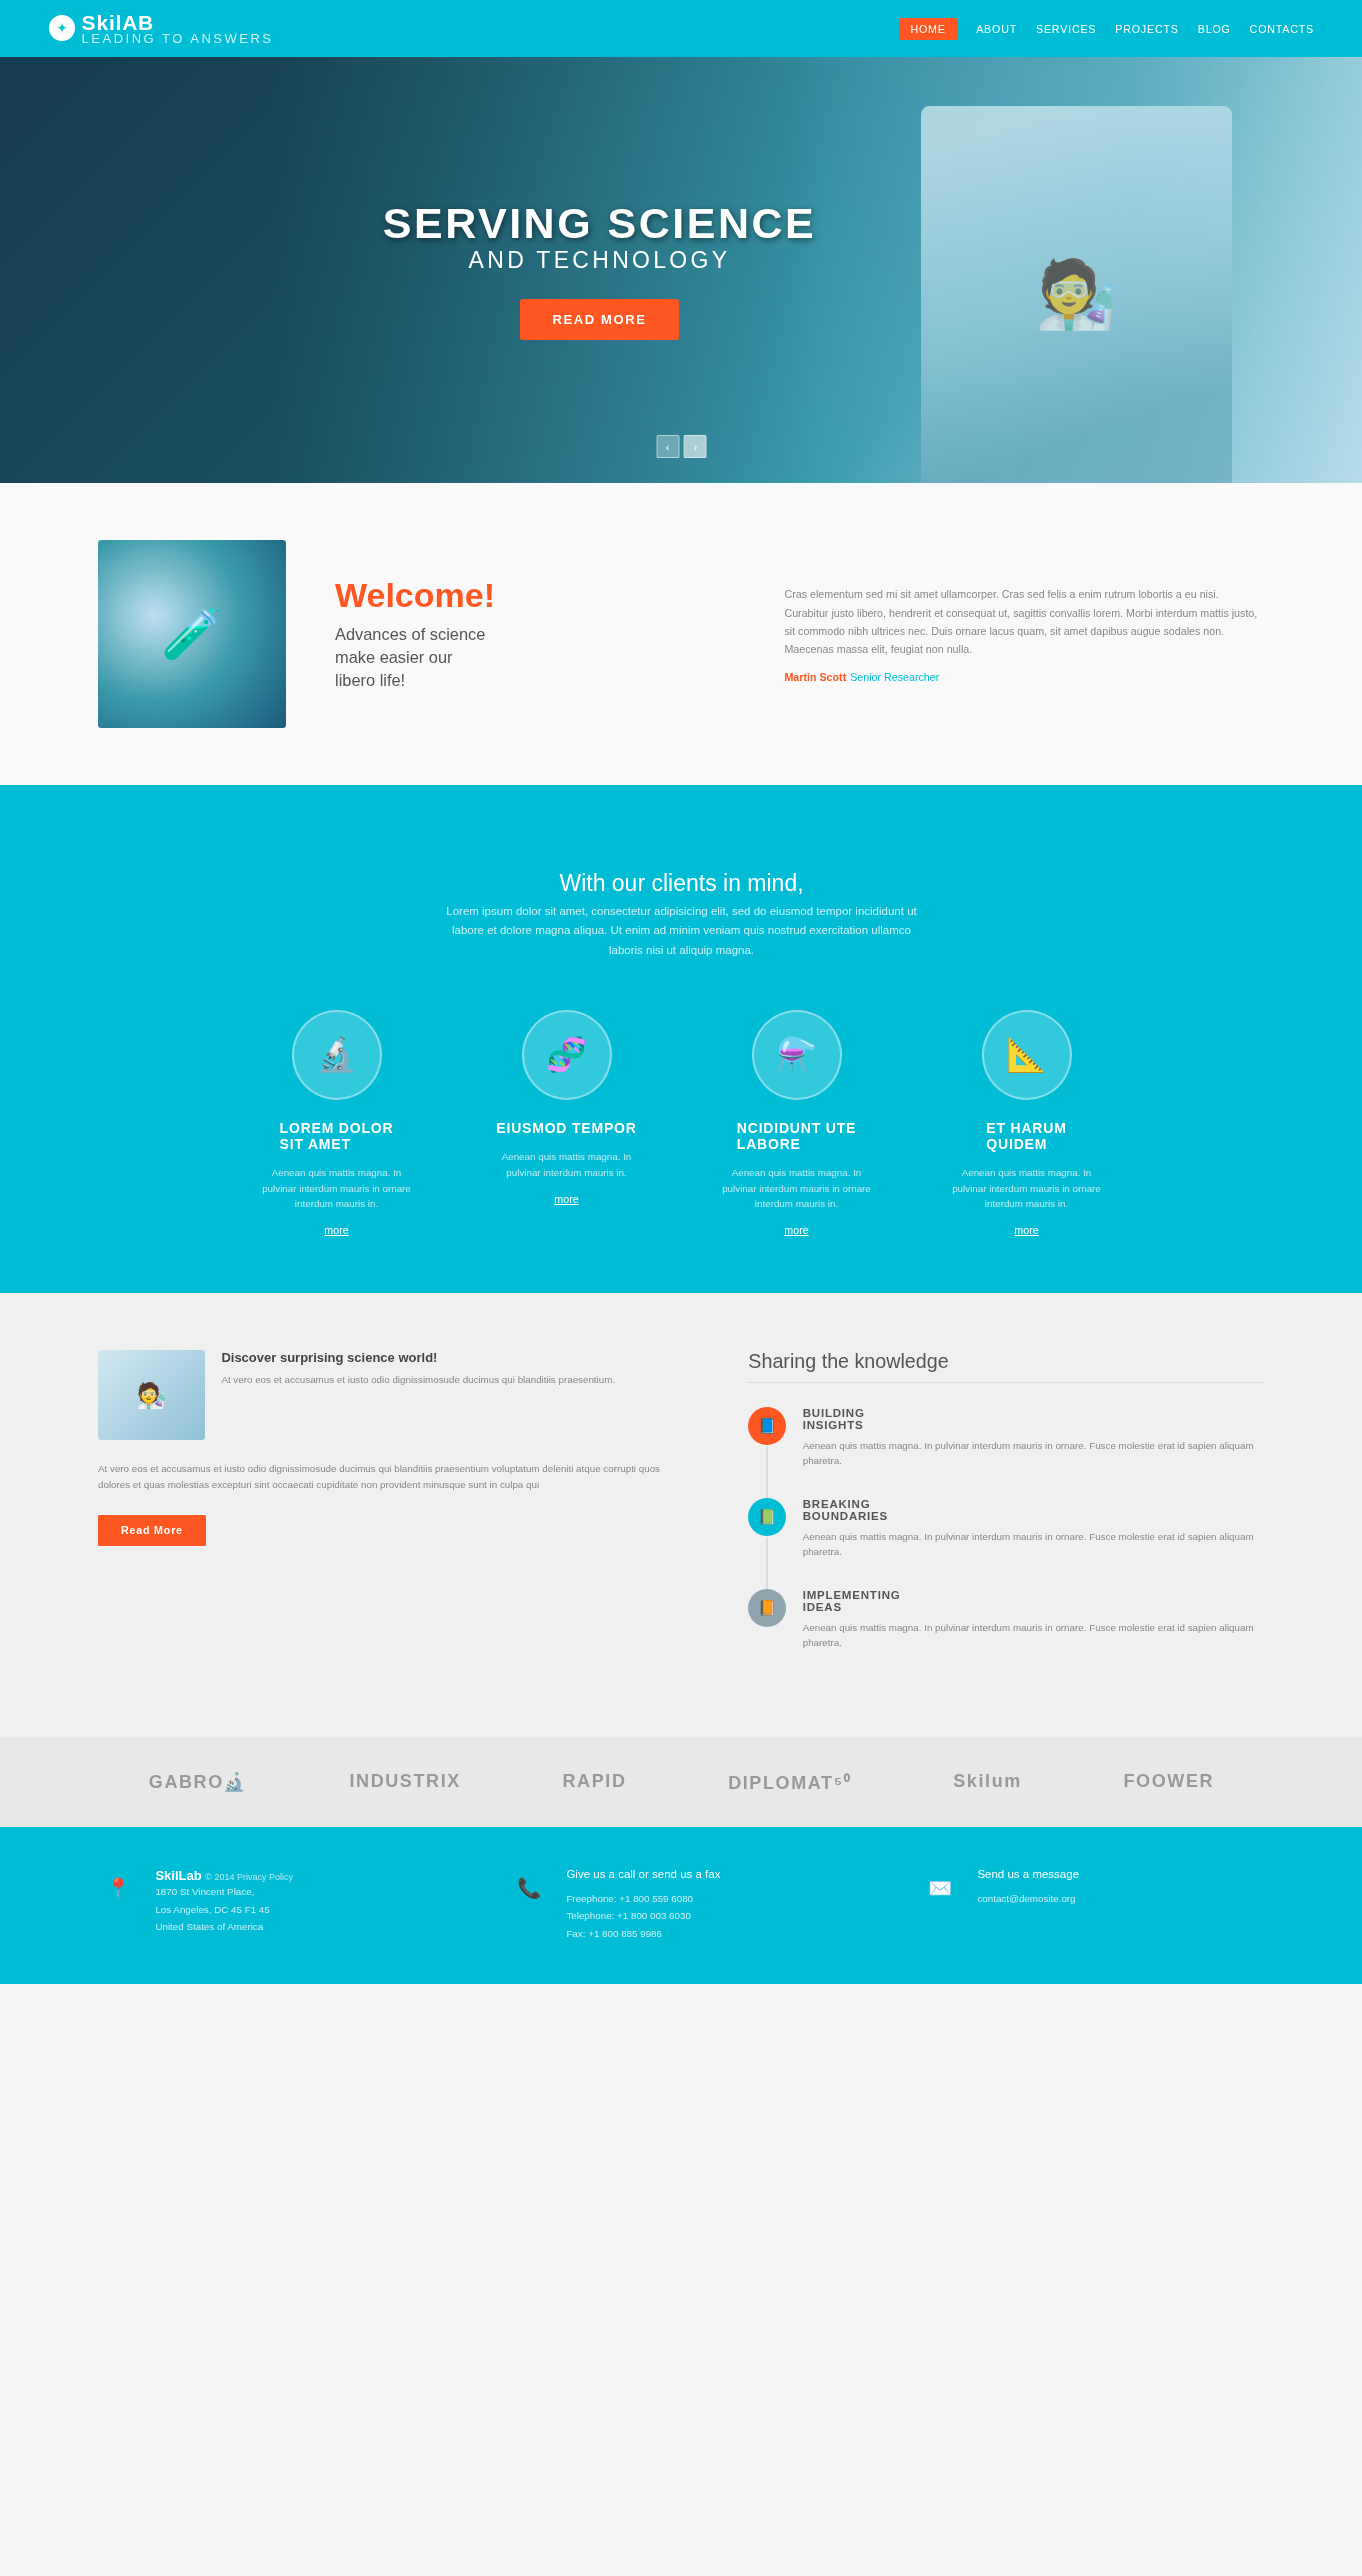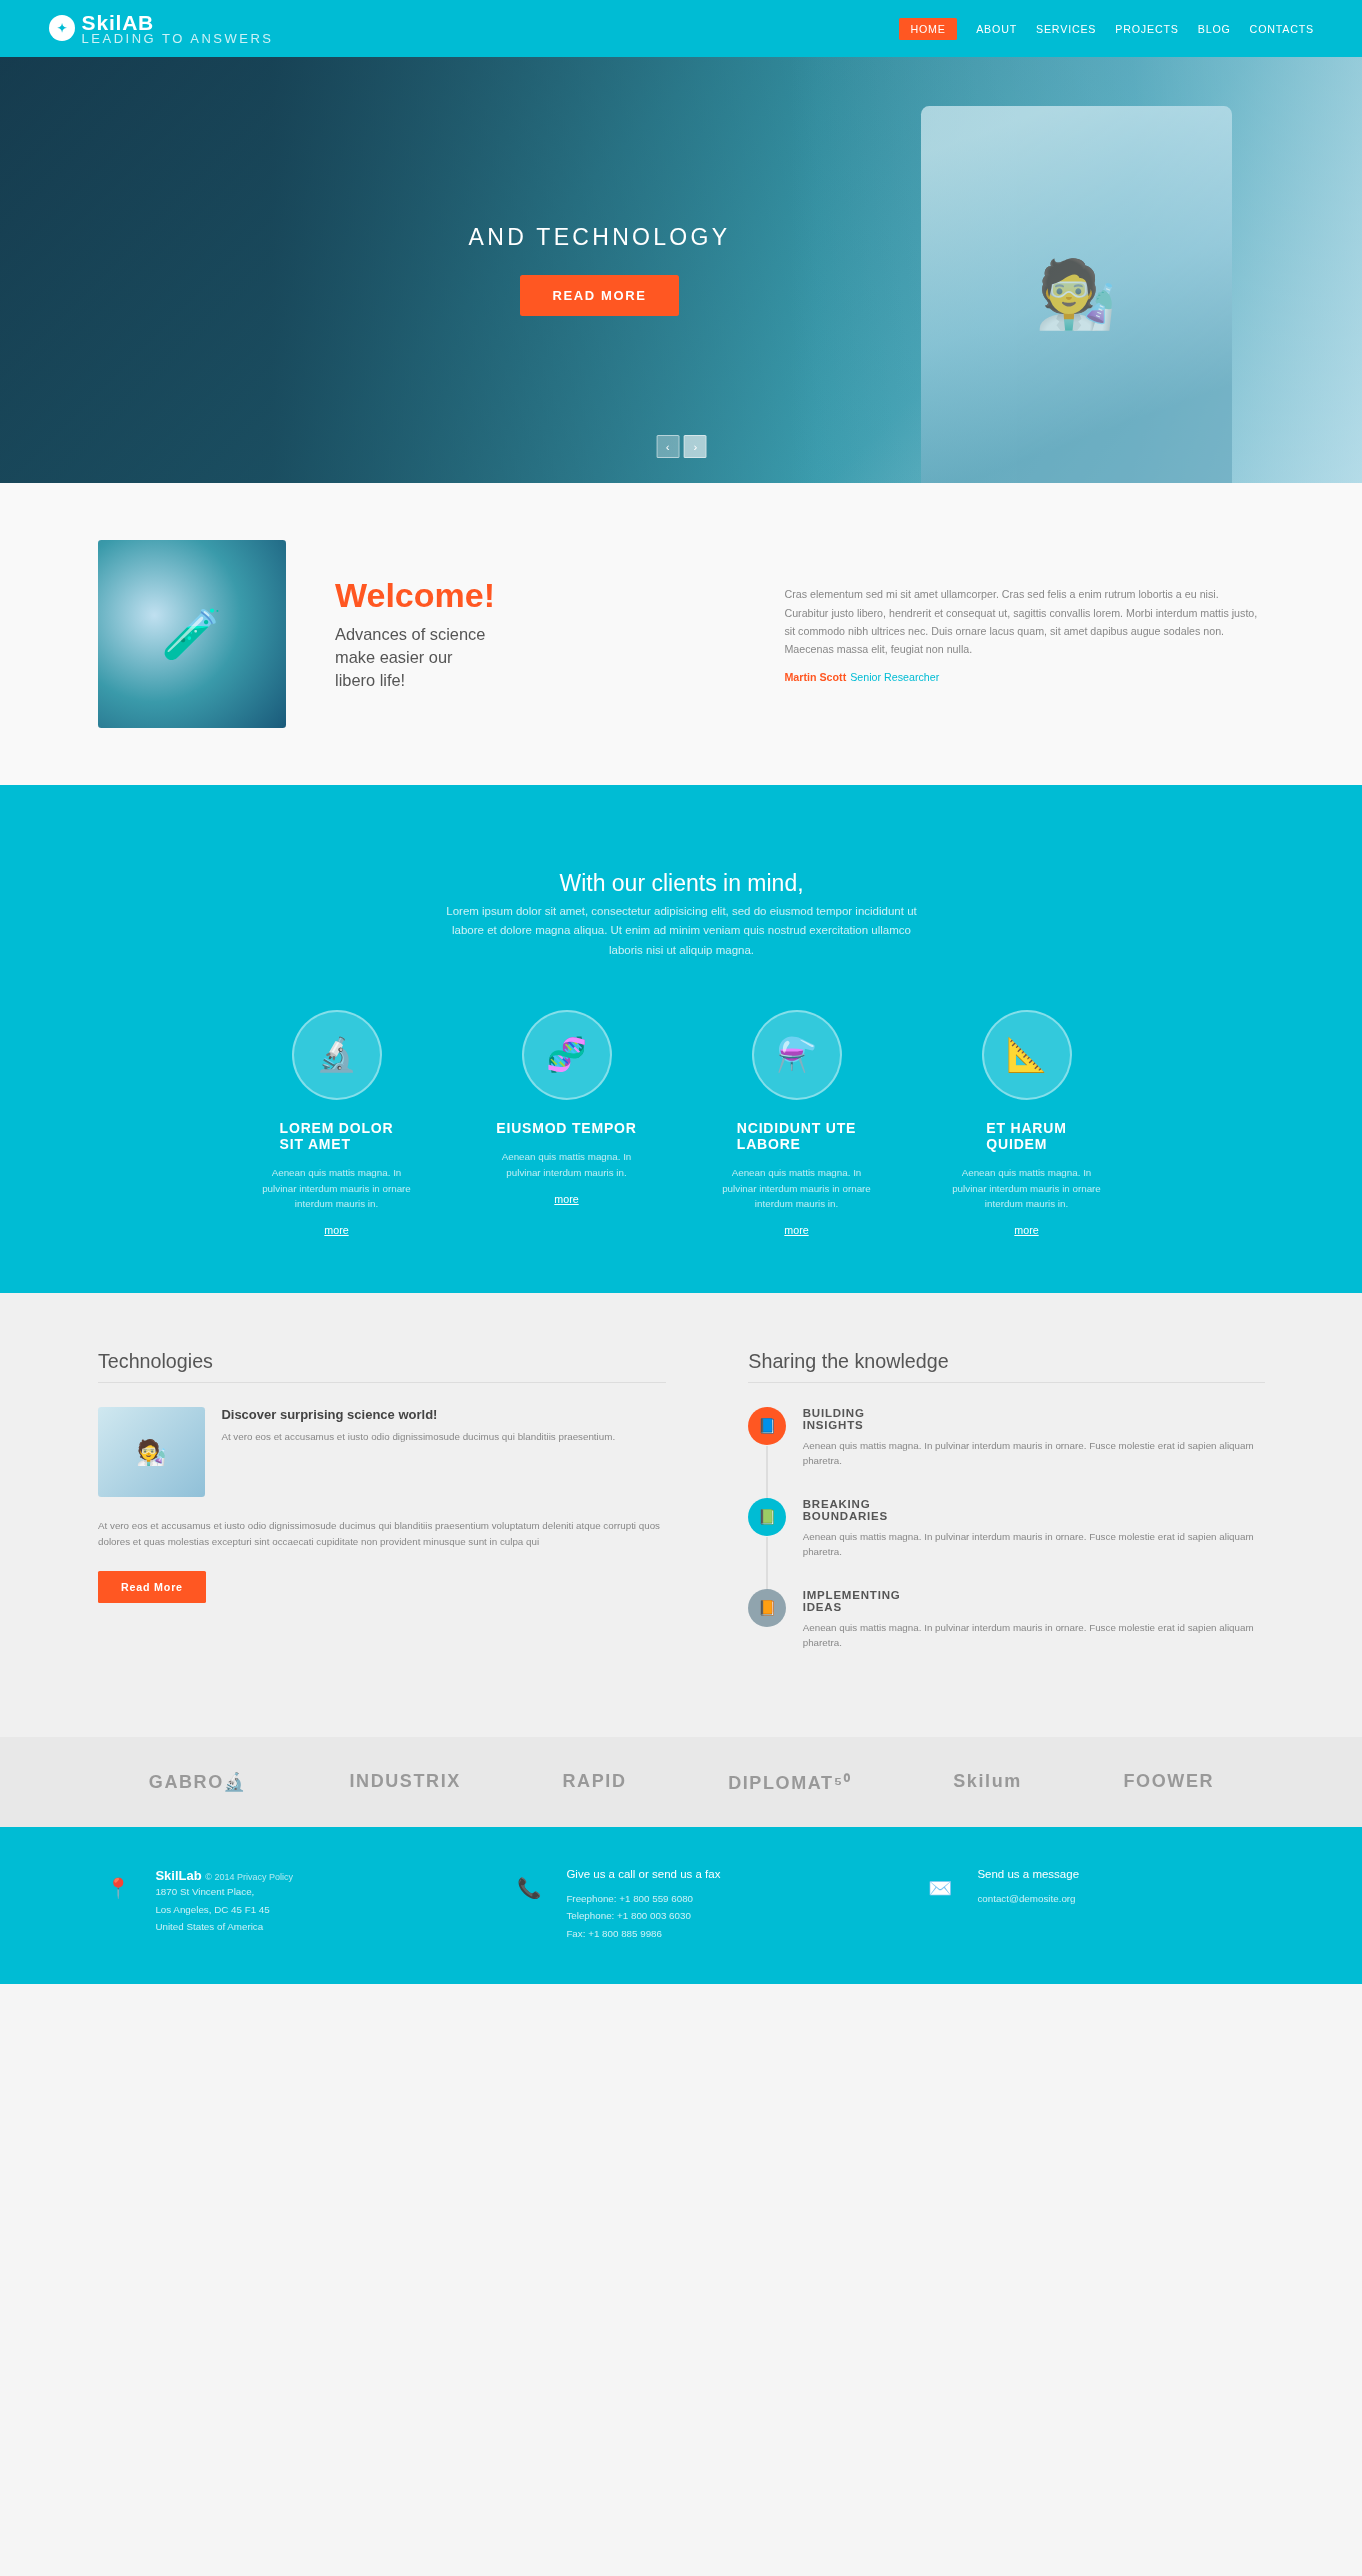--- a/index.html
+++ b/index.html
@@ -462,20 +462,21 @@
   </ul>
 </nav>
 
 <section class="hero">
   <div class="hero-bg"></div>
 
   <div style="position:absolute;right:0;top:0;bottom:0;width:574px;background:linear-gradient(to left, rgba(180,220,235,0.6) 0%, rgba(120,190,215,0.4) 40%, transparent 100%);display:flex;align-items:flex-end;justify-content:center;">
     <div style="width:311px;height:377px;background:linear-gradient(160deg, #d8eef5 10%, #a0cfe0 50%, #6aaabf 80%);border-radius:8.2px 8.2px 0 0;display:flex;align-items:center;justify-content:center;font-size:66px;opacity:0.7;">🧑‍🔬</div>
   </div>
   <div class="hero-content">
+    <div class="hero-title">SERVING SCIENCE</div>
     <div class="hero-subtitle">AND TECHNOLOGY</div>
     <button class="hero-btn">Read more</button>
   </div>
   <div class="hero-nav">
     <button class="hero-nav-btn">‹</button>
     <button class="hero-nav-btn active">›</button>
   </div>
 </section>
 
 <section class="welcome-section">
@@ -538,21 +539,20 @@
         <span>QUIDEM</span>
       </div>
       <div class="service-desc">Aenean quis mattis magna. In pulvinar interdum mauris in ornare interdum mauris in.</div>
       <span class="service-more">more</span>
     </div>
   </div>
 </section>
 
 <section class="tech-knowledge-section">
   <div class="tech-col">
-    <h2 class="section-heading">Technologies</h2>
     <div class="tech-card">
       <div class="tech-card-img">🧑‍🔬</div>
       <div class="tech-card-content">
         <h3>Discover surprising science world!</h3>
         <p>At vero eos et accusamus et iusto odio dignissimosude ducimus qui blanditiis praesentium.</p>
       </div>
     </div>
     <p class="tech-long-text">At vero eos et accusamus et iusto odio dignissimosude ducimus qui blanditiis praesentium voluptatum deleniti atque corrupti quos dolores et quas molestias excepturi sint occaecati cupiditate non provident minusque sunt in culpa qui</p>
     <button class="read-more-btn">Read More</button>
   </div>

